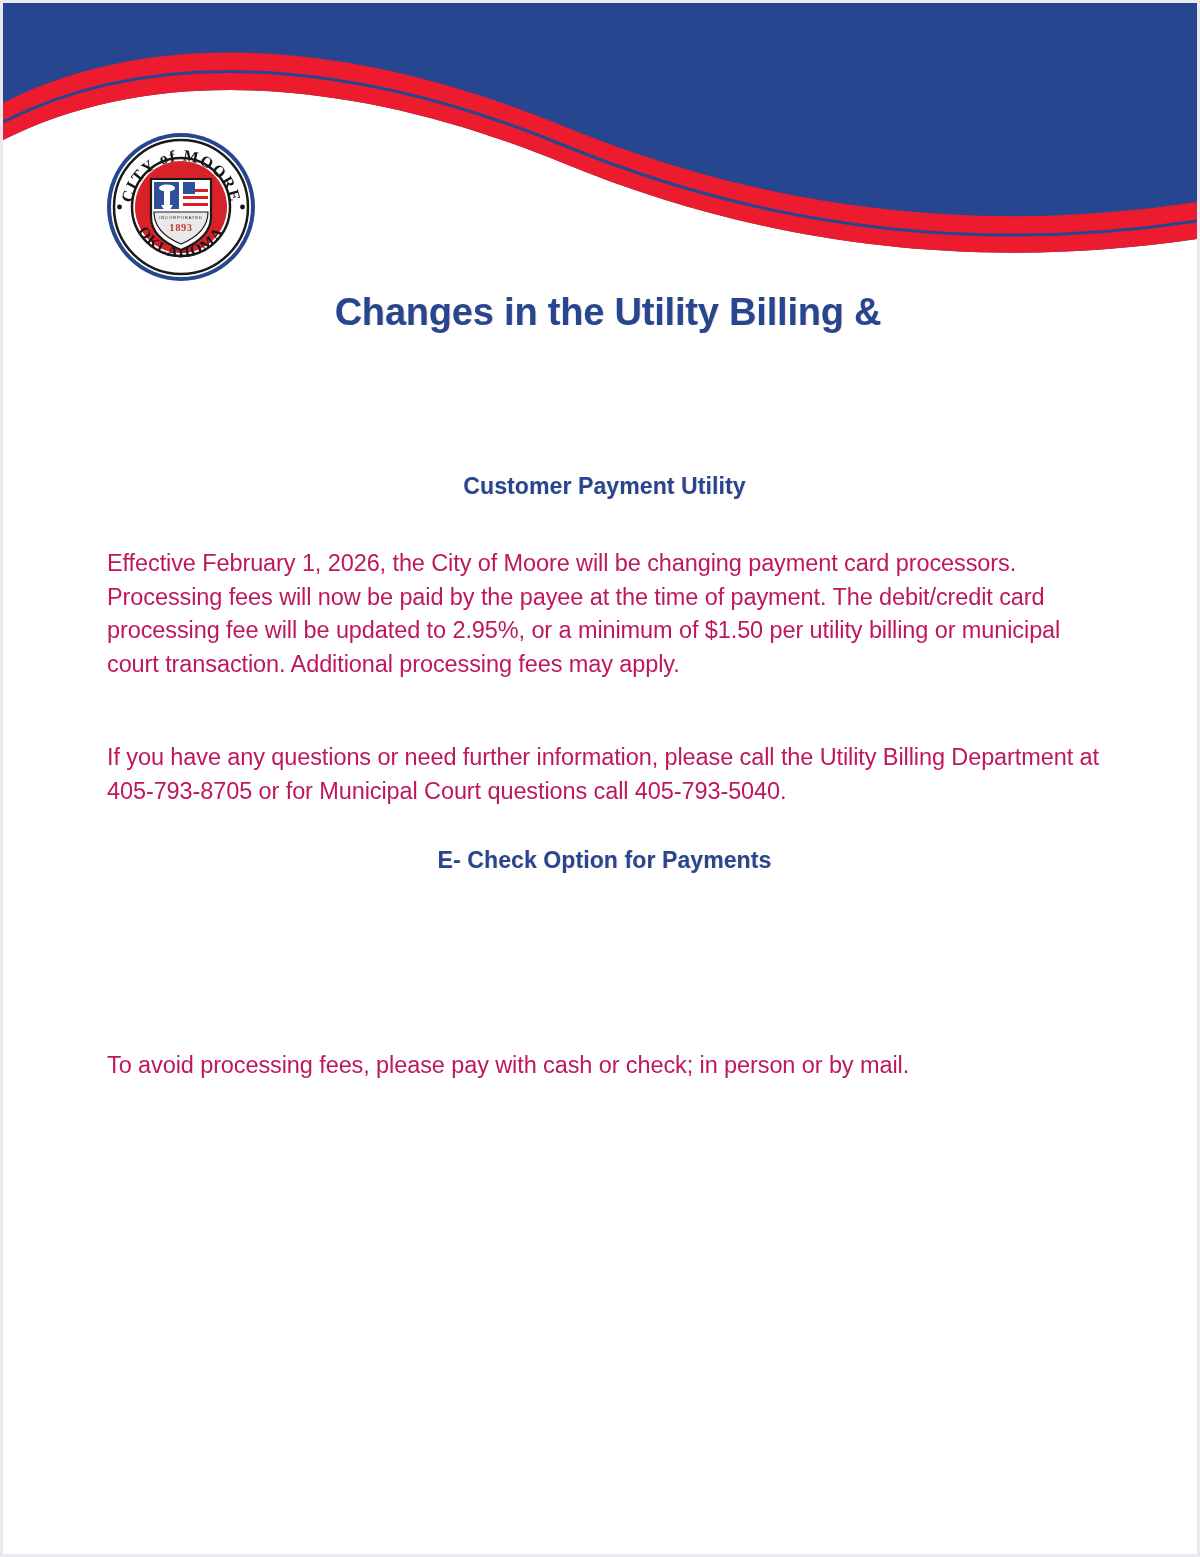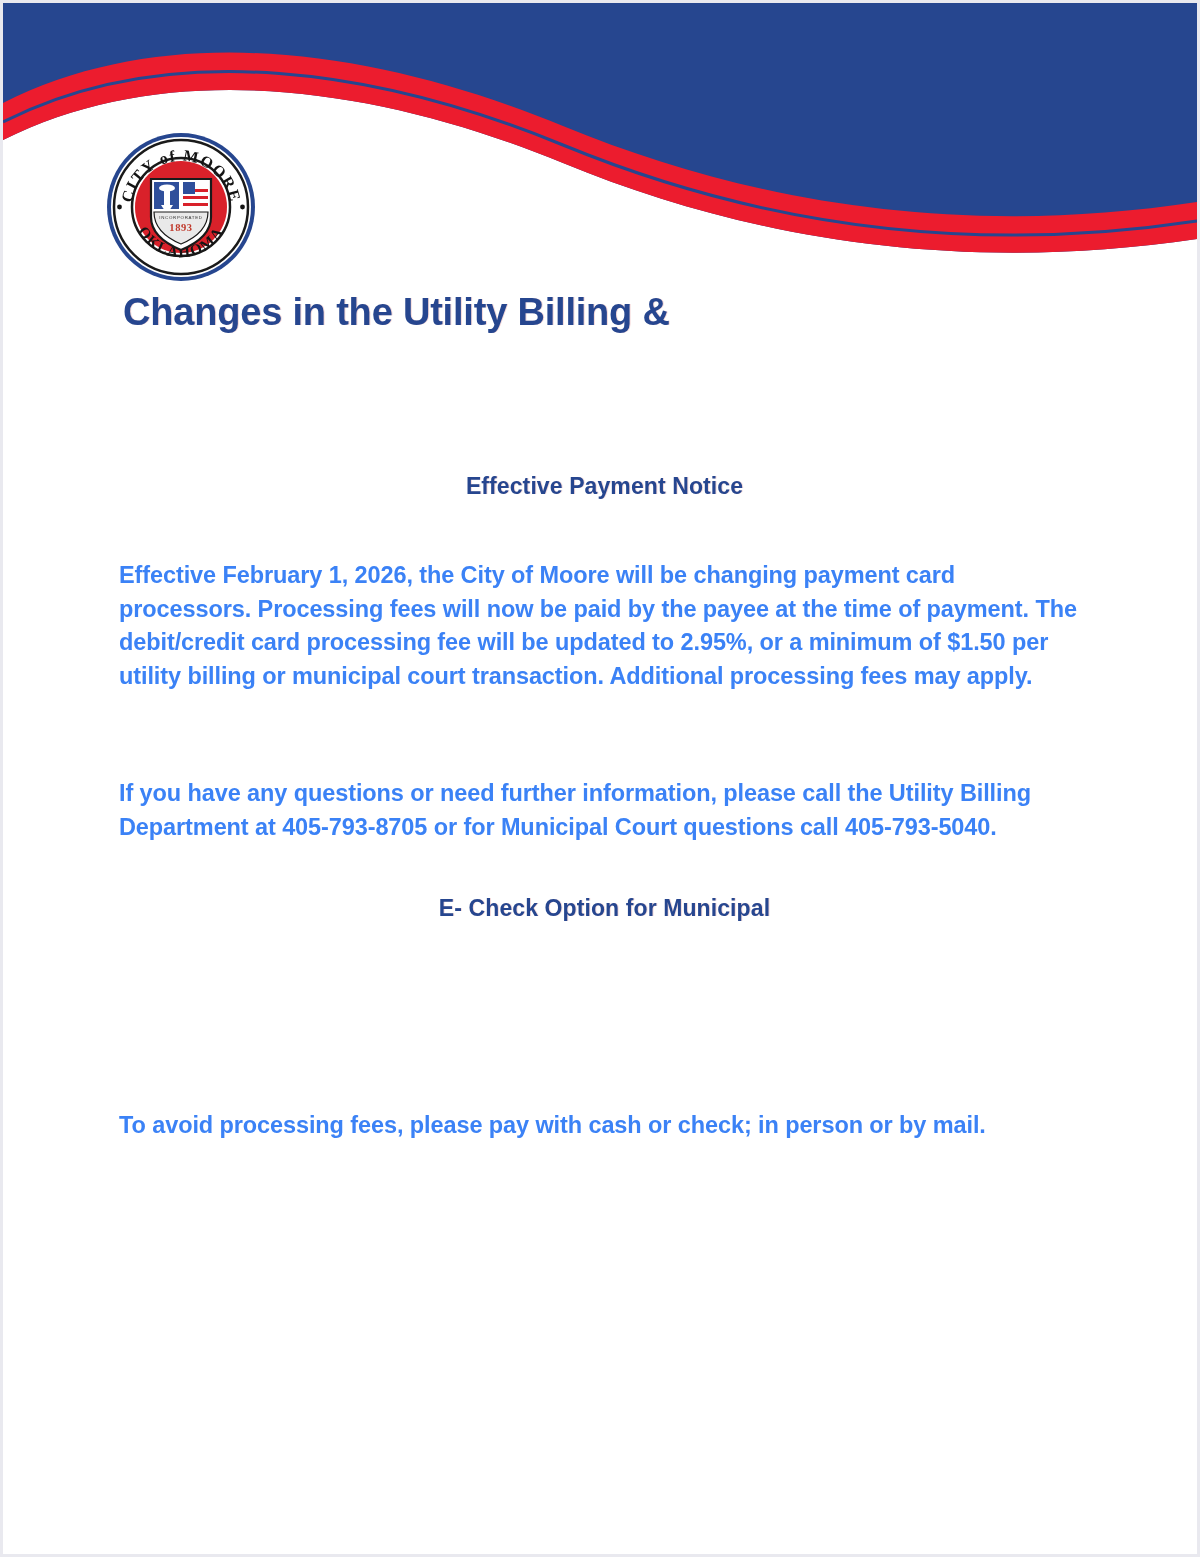--- a/index.html
+++ b/index.html
@@ -35,24 +35,24 @@
     position: absolute;
     left: 102px;
     top: 128px;
     width: 152px;
     height: 152px;
   }
 
   
   .title-block {
     position: absolute;
-    left: 0;
+    left: 16px;
     right: 0;
     top: 282px;
-    text-align: left;
+    text-align: center;
     padding: 0 120px;
     box-sizing: border-box;
   }
   .title-line {
     color: #26468f;
     font-size: 38px;
     font-weight: bold;
     line-height: 1.45;
     letter-spacing: -0.2px;
     text-shadow: 1px 0 0 rgba(200,60,60,0.20);
@@ -70,26 +70,26 @@
     color: #26468f;
     font-size: 23px;
     font-weight: bold;
     text-align: center;
     letter-spacing: 0.1px;
     text-shadow: 1px 0 0 rgba(200,60,60,0.18);
   }
   .heading-1 { margin: 0 0 0 0; }
 
   p.body-text {
-    color: #3b82f6;
+    color: #be185d;
     font-size: 23.5px;
     line-height: 1.43;
-    margin: 12px;
+    margin: 0;
     letter-spacing: -0.1px;
-    font-weight: 700;
+    font-weight: 400;
   }
 
   .gap-sm  { height: 30px; }
   .gap-md  { height: 38px; }
   .gap-lg  { height: 47px; }
   .gap-xxl { height: 128px; }
 </style>
 </head>
 <body>
 
@@ -148,36 +148,36 @@
     <text x="76" y="88" font-family="'Liberation Sans', sans-serif" font-size="4.4" fill="#333333" text-anchor="middle" letter-spacing="0.7">INCORPORATED</text>
     <text x="76" y="100" font-family="'Liberation Serif', serif" font-size="10.5" font-weight="bold" fill="#c0392b" text-anchor="middle" letter-spacing="0.6">1893</text>
   </svg>
 
   <div class="title-block">
     <div class="title-line">Changes in the Utility Billing &amp;</div>
   </div>
 
   <div class="content">
 
-    <div class="section-heading heading-1">Effective Payment Notice</div>
+    <div class="section-heading heading-1">Customer Payment Utility</div>
 
     <div class="gap-lg"></div>
 
     <p class="body-text">Effective February 1, 2026, the City of Moore will be changing payment card processors.  Processing fees will now be paid by the payee at the time of payment.  The debit/credit card processing fee will be updated to 2.95%, or a minimum of $1.50 per utility billing or municipal court transaction.  Additional processing fees may apply.</p>
 
     <div class="gap-sm"></div>
 
 
     <div class="gap-sm"></div>
 
     <p class="body-text">If you have any questions or need further information, please call the Utility Billing Department at 405-793-8705 or for Municipal Court questions call 405-793-5040.</p>
 
     <div class="gap-md"></div>
 
-    <div class="section-heading">E- Check Option for Municipal</div>
+    <div class="section-heading">E- Check Option for Payments</div>
 
     <div class="gap-lg"></div>
 
 
     <div class="gap-xxl"></div>
 
     <p class="body-text">To avoid processing fees, please pay with cash or check; in person or by mail.</p>
 
   </div>
 

